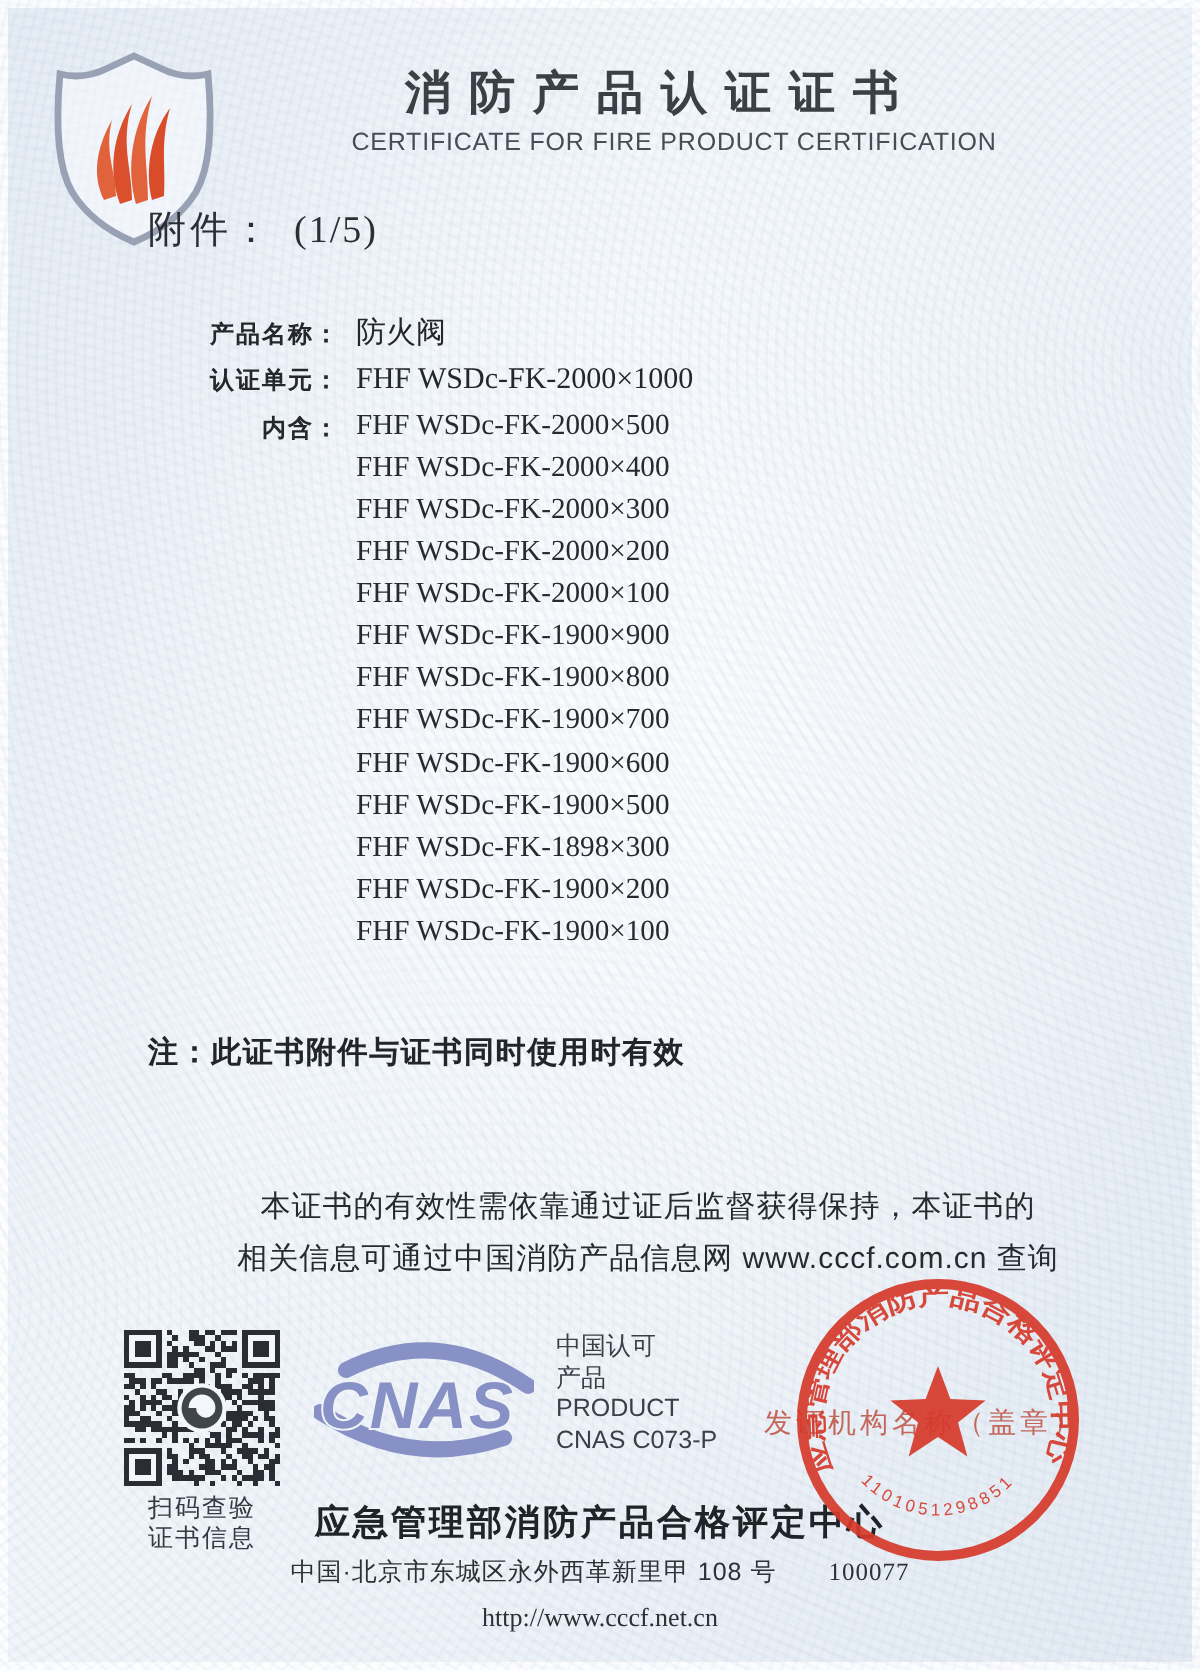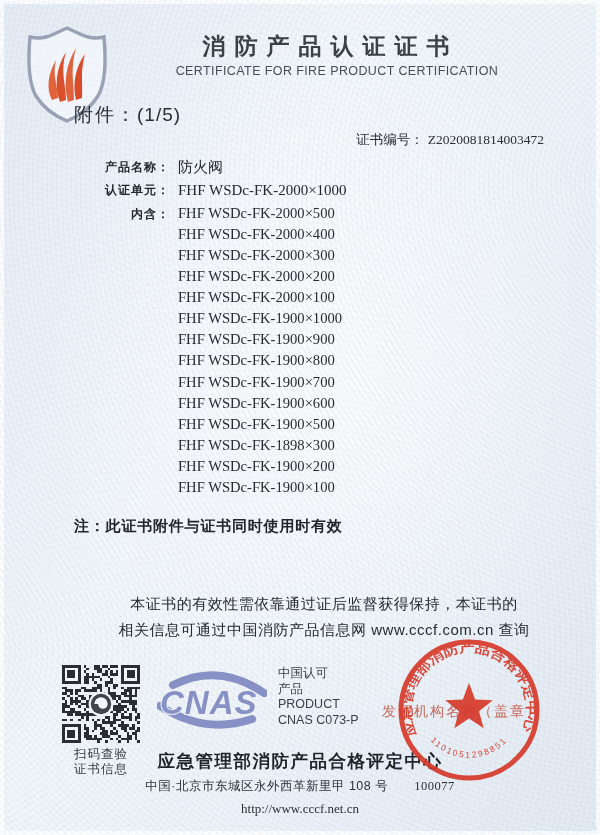--- a/index.html
+++ b/index.html
@@ -15,21 +15,21 @@
   .moire.m2{background:repeating-radial-gradient(circle at -12% 78%, rgba(148,172,202,.11) 0 1.6px, rgba(255,255,255,0) 1.6px 5.4px);opacity:.5;}
   .moire.m3{background:repeating-radial-gradient(circle at 40% 140%, rgba(160,182,210,.08) 0 2px, rgba(255,255,255,0) 2px 6px);opacity:.5;}
 
   .logo{position:absolute;left:22px;top:24px;width:90px;height:100px;}
   .title{position:absolute;left:99px;right:38px;top:31px;text-align:center;font-size:23px;
     letter-spacing:9px;font-weight:600;color:#3b4046;}
   .subtitle{position:absolute;left:112px;right:38px;top:64px;text-align:center;font-size:12.5px;
     letter-spacing:.4px;color:#474d55;}
 
   .attach{position:absolute;left:74px;top:102px;font-size:19px;letter-spacing:2px;color:#2b2f34;font-weight:500;}
-  .attach .val{font-family:Liberation Sans, sans-serif;letter-spacing:1px;}
+  .attach .val{margin-left:10px;font-family:Liberation Serif, serif;letter-spacing:1px;}
   .certno{position:absolute;right:56px;top:131px;font-size:13.5px;color:#2b2f34;}
   .certno .val{font-family:"Liberation Serif",serif;margin-left:4px;}
 
   .fields{position:absolute;left:74px;top:156px;}
   .frow{display:flex;align-items:flex-start;line-height:23.4px;}
   .flabel{width:96px;text-align:right;font-weight:bold;font-size:12px;letter-spacing:1px;color:#24282d;flex:0 0 auto;}
   .fvalue{font-family:"Liberation Serif",serif;font-size:15px;margin-left:8px;color:#24282d;white-space:nowrap;}
   .model-list .model-line{font-family:"Liberation Serif",serif;font-size:14.6px;line-height:21.1px;color:#272b30;white-space:nowrap;}
   .note{position:absolute;left:74px;top:517px;font-weight:bold;font-size:15px;letter-spacing:.8px;color:#22262b;}
 
@@ -63,43 +63,39 @@
     <path d="M30 76 C24 64 26 50 34 36 C30 52 36 62 36 74 Z" fill="#e0633c"></path>
     <path d="M38 78 C32 62 34 44 44 28 C38 48 44 60 44 76 Z" fill="#da4f2c"></path>
     <path d="M46 78 C41 60 44 40 54 24 C48 46 52 58 52 76 Z" fill="#e0633c"></path>
     <path d="M54 76 C50 60 54 42 63 30 C58 48 61 58 60 74 Z" fill="#d94c2a"></path>
   </svg>
   <div class="title">消防产品认证证书</div>
   <div class="subtitle">CERTIFICATE FOR FIRE PRODUCT CERTIFICATION</div>
 
   <div class="attach">
     <span>附件：</span><span class="val">(1/5)</span>
-  </div>
-  <div class="certno">
-    <span>证书编号：</span><span class="val">Z2020081814003472</span>
   </div>
 
   <div class="fields">
     <div class="frow">
       <div class="flabel">产品名称：</div>
       <div class="fvalue">防火阀</div>
     </div>
     <div class="frow">
       <div class="flabel">认证单元：</div>
       <div class="fvalue">FHF WSDc-FK-2000×1000</div>
     </div>
     <div class="frow">
       <div class="flabel">内含：</div>
       <div class="fvalue model-list">
           <div class="model-line">FHF WSDc-FK-2000×500</div>
           <div class="model-line">FHF WSDc-FK-2000×400</div>
           <div class="model-line">FHF WSDc-FK-2000×300</div>
           <div class="model-line">FHF WSDc-FK-2000×200</div>
           <div class="model-line">FHF WSDc-FK-2000×100</div>
-          <div class="model-line">FHF WSDc-FK-1900×1000</div>
           <div class="model-line">FHF WSDc-FK-1900×900</div>
           <div class="model-line">FHF WSDc-FK-1900×800</div>
           <div class="model-line">FHF WSDc-FK-1900×700</div>
           <div class="model-line">FHF WSDc-FK-1900×600</div>
           <div class="model-line">FHF WSDc-FK-1900×500</div>
           <div class="model-line">FHF WSDc-FK-1898×300</div>
           <div class="model-line">FHF WSDc-FK-1900×200</div>
           <div class="model-line">FHF WSDc-FK-1900×100</div>
         </div>
     </div>

